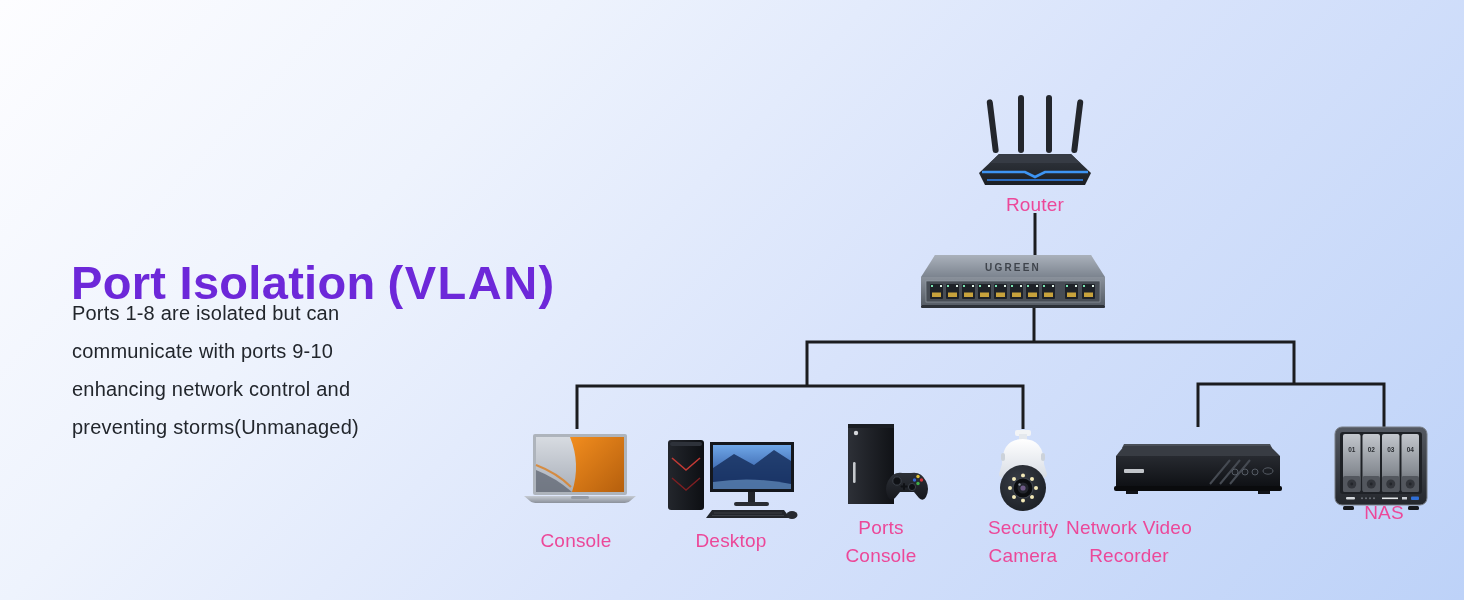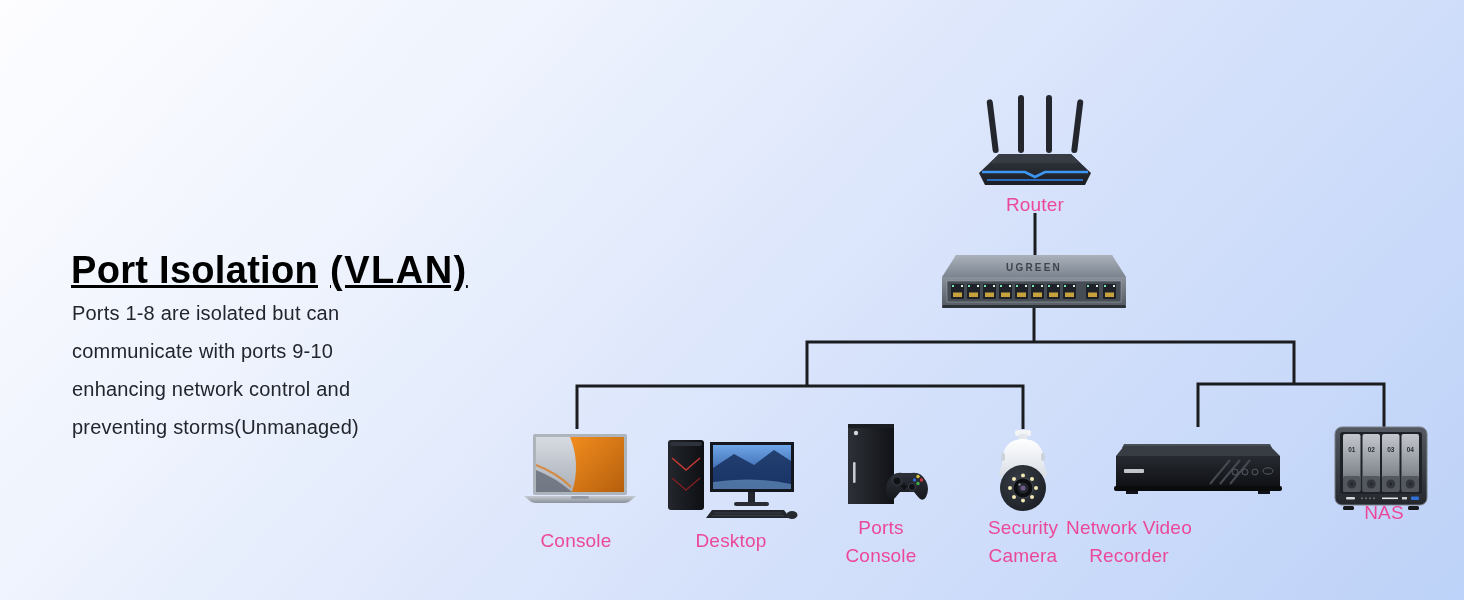--- a/index.html
+++ b/index.html
@@ -4,21 +4,21 @@
 <style>
   html,body{margin:0;padding:0;}
   body{
     width:1464px;height:600px;position:relative;overflow:hidden;
     background:linear-gradient(133deg,#fdfdff 0%,#eef3fd 28%,#d8e3fb 58%,#bdd2f8 100%);
     font-family:"Liberation Sans",sans-serif;
     -webkit-font-smoothing:antialiased;
   }
   .headline{
     position:absolute;left:71px;top:224px;
-    font-size:38px;font-weight:700;color:#000000;letter-spacing:.3px;white-space:nowrap;text-decoration:underline;
+    font-size:47px;font-weight:700;color:#6d28d9;letter-spacing:.3px;white-space:nowrap;
   }
   .headline .paren{margin-left:12px;letter-spacing:1.5px;}
   .description{
     position:absolute;left:72px;top:294px;
     font-size:20px;line-height:38px;color:#22262c;white-space:pre-line;letter-spacing:.2px;
   }
   .connectors{position:absolute;left:0;top:0;pointer-events:none;}
   .connectors path{fill:none;stroke:#1b1c1f;stroke-width:3;}
   .device{position:absolute;}
   .dev-label{
@@ -57,21 +57,21 @@
     <rect x="73" y="2" width="6" height="58" rx="3" fill="#23262c"></rect>
     <rect x="98" y="6" width="6" height="54" rx="3" fill="#23262c" transform="rotate(7 101 60)"></rect>
     <path d="M6 80 L26 61 H98 L118 80 L112 92 H12 Z" fill="url(#rtBody)"></path>
     <path d="M26 61 H98 L107 70 H17 Z" fill="#363b44"></path>
     <path d="M9 79 H52 L62 84 L72 79 H115" stroke="#3f9bff" stroke-width="2.6" fill="none" opacity=".95"></path>
     <path d="M14 87 H110" stroke="#2e7de2" stroke-width="2" fill="none" opacity=".8"></path>
   </svg>
 </div>
 <div class="dev-label" style="left:1035px;top:191px;">Router</div>
 
-<div class="device" style="left:940px;top:253px;">
+<div class="device" style="left:919px;top:253px;">
   <svg width="188" height="57" viewBox="0 0 188 57">
     <defs>
       <linearGradient id="swTop" x1="0" y1="0" x2="0" y2="1">
         <stop offset="0" stop-color="#aab1bb"></stop>
           <stop offset="1" stop-color="#7c848f"></stop>
       </linearGradient>
       <linearGradient id="swFront" x1="0" y1="0" x2="0" y2="1">
         <stop offset="0" stop-color="#8a919b"></stop>
           <stop offset="1" stop-color="#565d66"></stop>
       </linearGradient>

